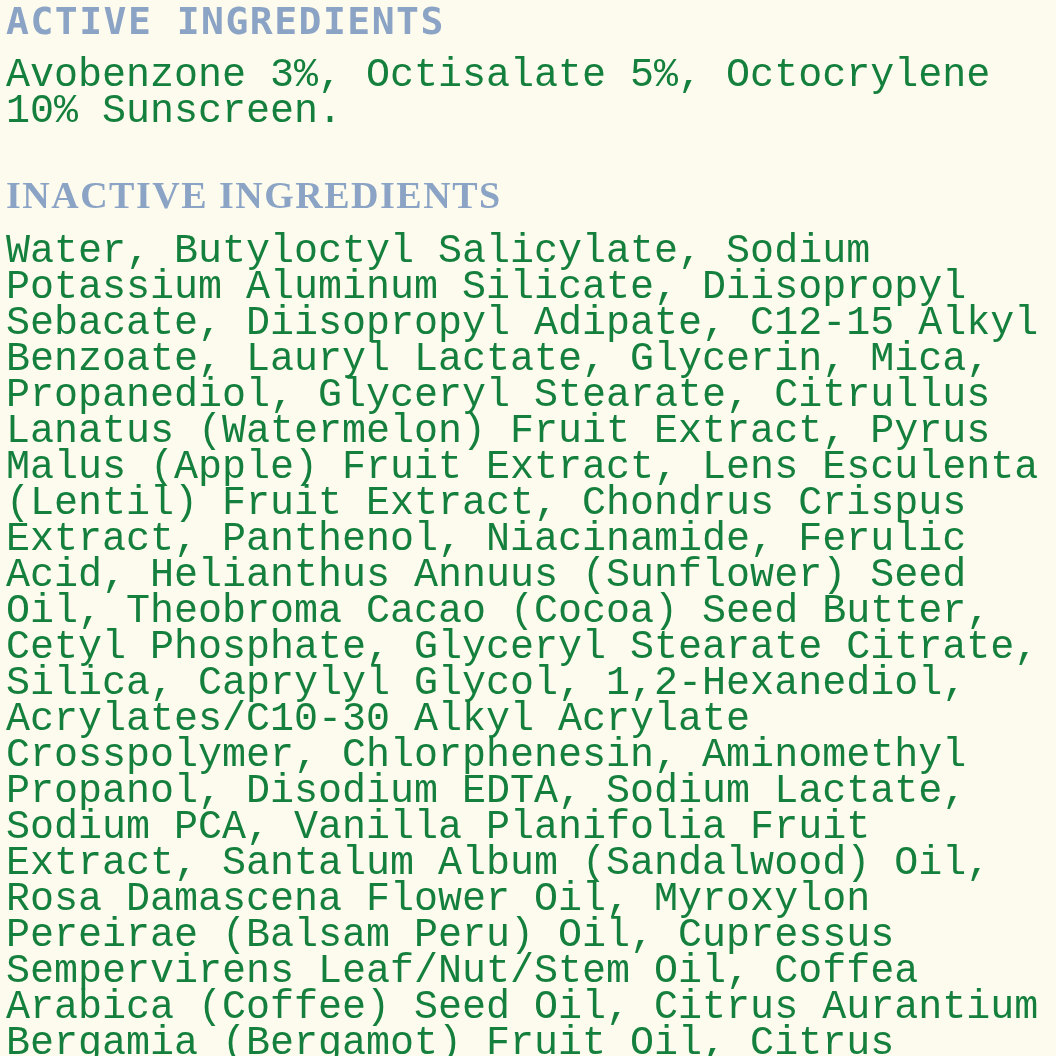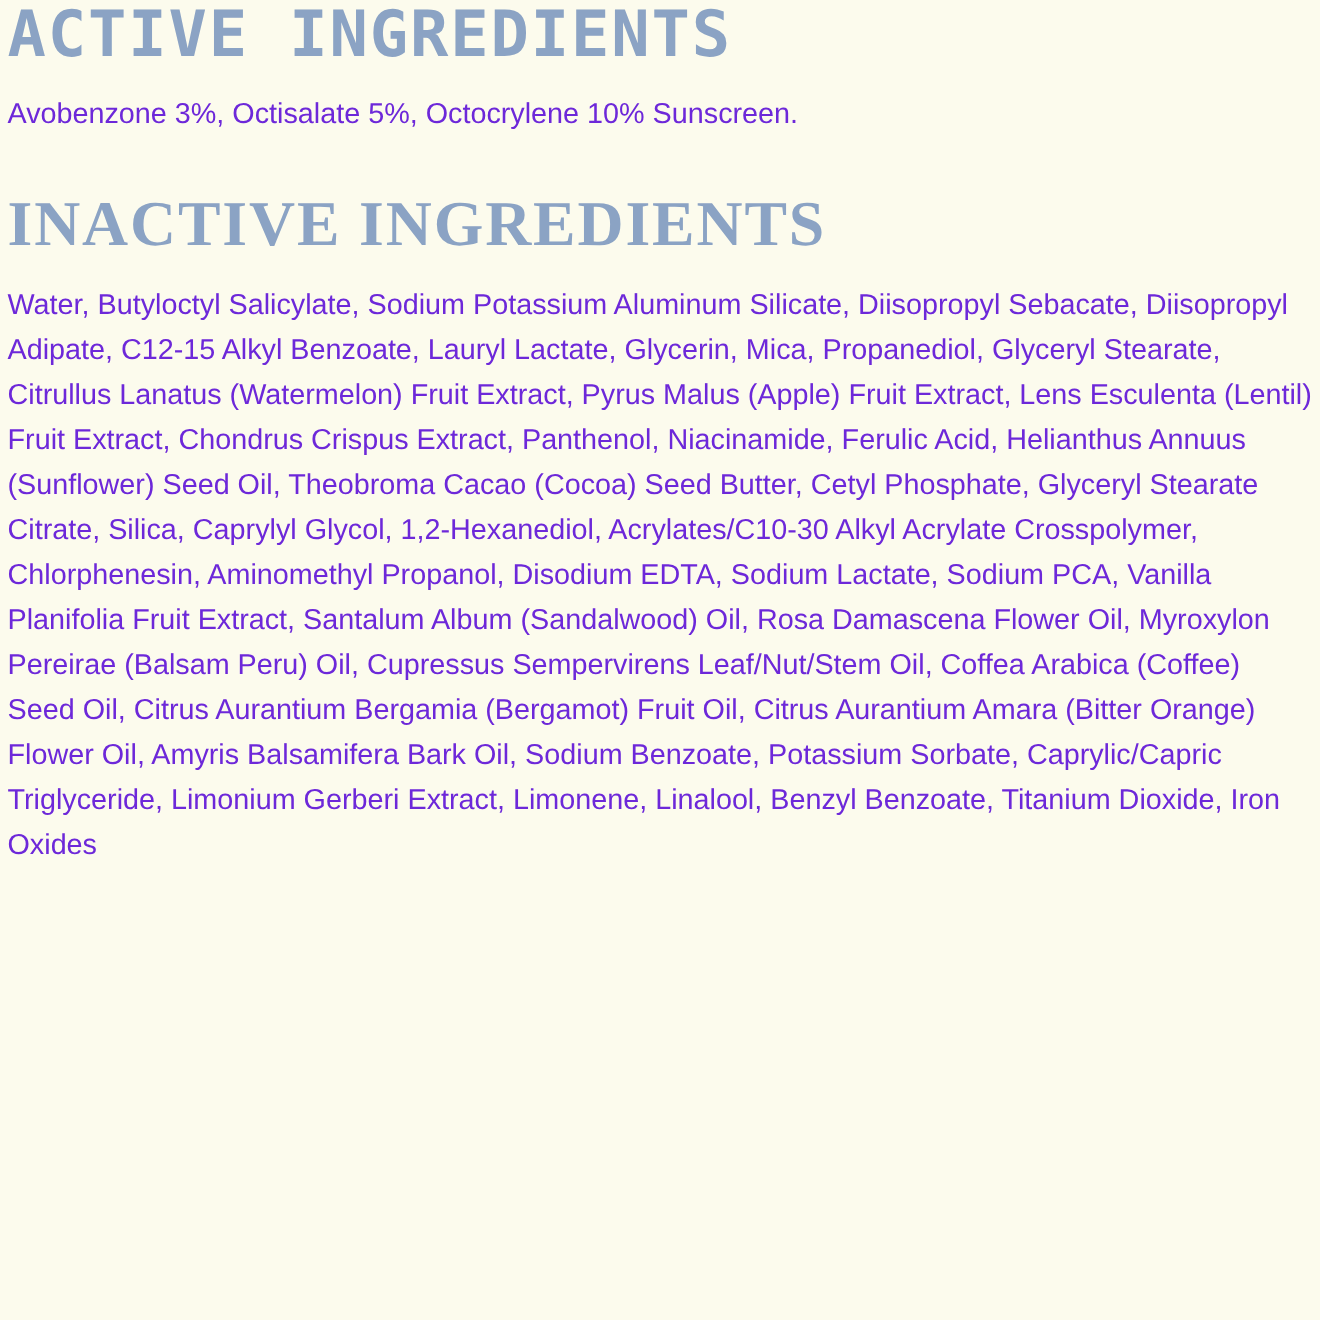--- a/index.html
+++ b/index.html
@@ -17,36 +17,36 @@
     box-sizing: border-box;
     width: 1056px;
     height: 1056px;
     padding: 0 6px;
     background: #fcfbed;
   }
   .heading {
     color: #8ba3c4;
     font-family: "DejaVu Sans Mono", monospace;
     font-weight: bold;
-    font-size: 51px;
+    font-size: 38px;
     letter-spacing: 1.5px;
     line-height: 1.05;
     margin: 0;
   }
   .heading.first {
     padding-top: 2px;
   }
   .heading.second {
     padding-top: 46px;
     font-family: Liberation Serif, serif;
   }
   .body-text {
-    color: #6d28d9;
-    font-family: Liberation Sans, sans-serif;
-    font-size: 23px;
+    color: #15803d;
+    font-family: Liberation Mono, monospace;
+    font-size: 40px;
     line-height: 36px;
     letter-spacing: 0px;
     margin: 0;
     padding-top: 16px;
     word-spacing: 0px;
   }
   .body-text.inactive {
     padding-top: 18px;
   }
 </style>

